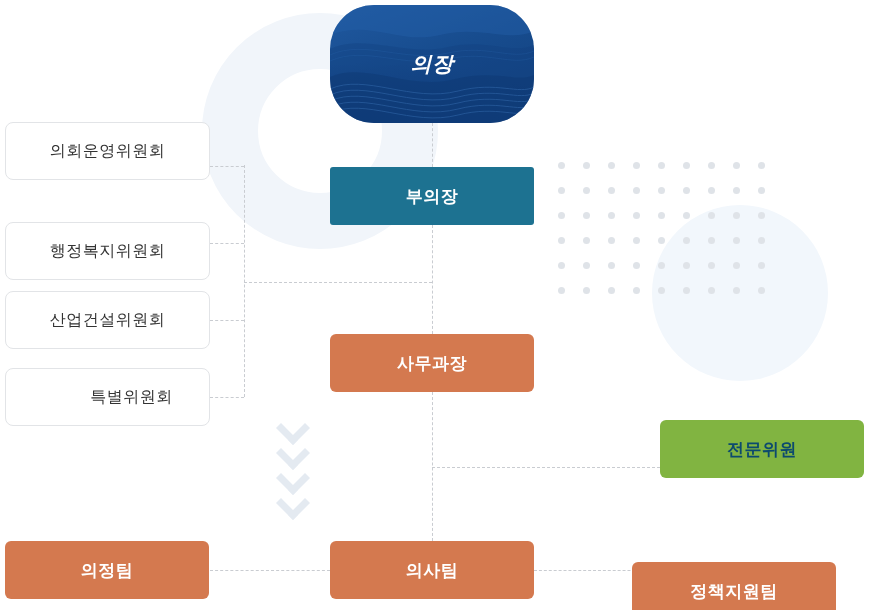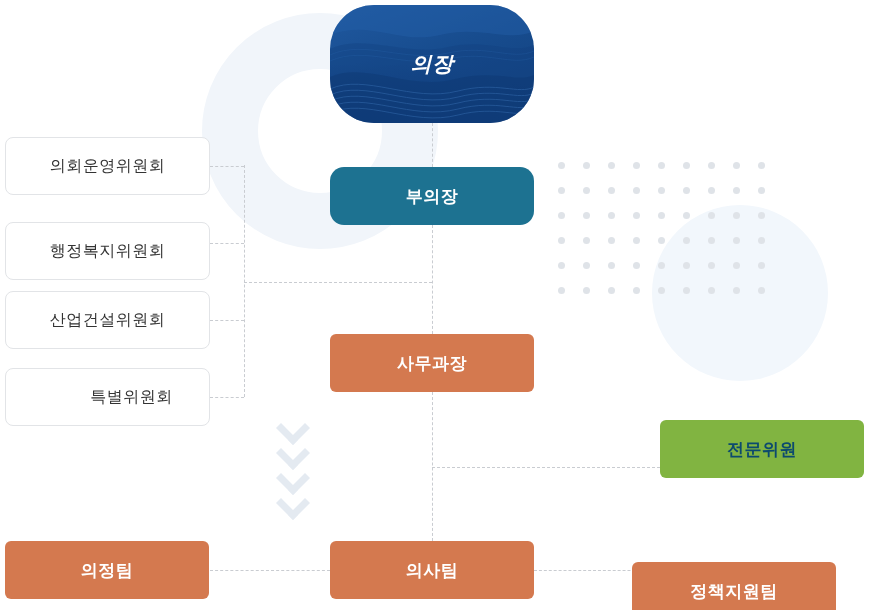--- a/index.html
+++ b/index.html
@@ -139,21 +139,21 @@
     position: relative;
     z-index: 2;
   }
 
   
   .node-vice {
     left: 330px;
     top: 167px;
     width: 204px;
     height: 58px;
-    border-radius: 14px;
+    border-radius: 3px;
     background: #1d7291;
     color: #ffffff;
     font-size: 17px;
   }
 
   
   .node-office {
     left: 330px;
     top: 334px;
     width: 204px;
@@ -195,21 +195,21 @@
     left: 5px;
     width: 205px;
     height: 58px;
     border-radius: 8px;
     background: #ffffff;
     border: 1px solid #e2e4e7;
     color: #333333;
     font-size: 16px;
     font-weight: normal;
   }
-  .comm-0 { top: 137px; }
+  .comm-0 { top: 122px; }
   .comm-1 { top: 222px; }
   .comm-2 { top: 291px; }
   .comm-3 { top: 368px; padding-left: 48px; }
 </style>
 </head>
 <body>
 
 <div id="org-chart">
 
   <div class="bg-ring"></div>

